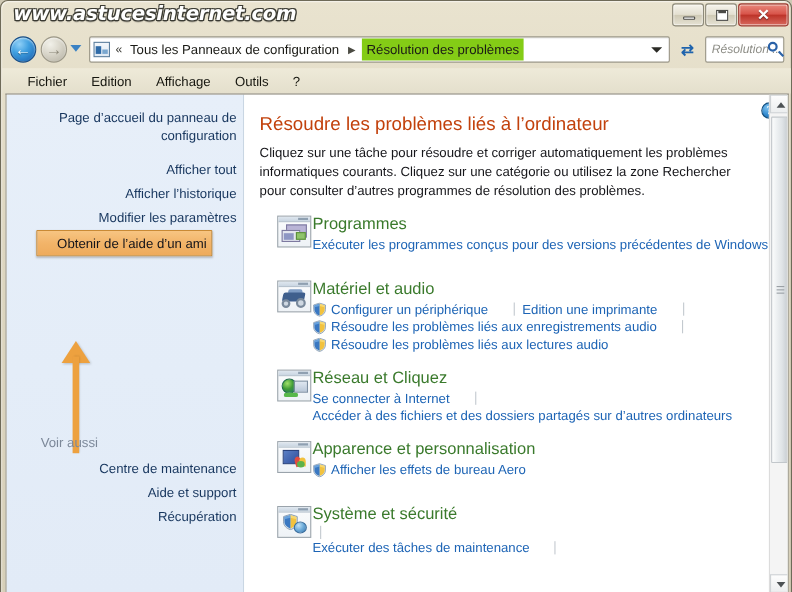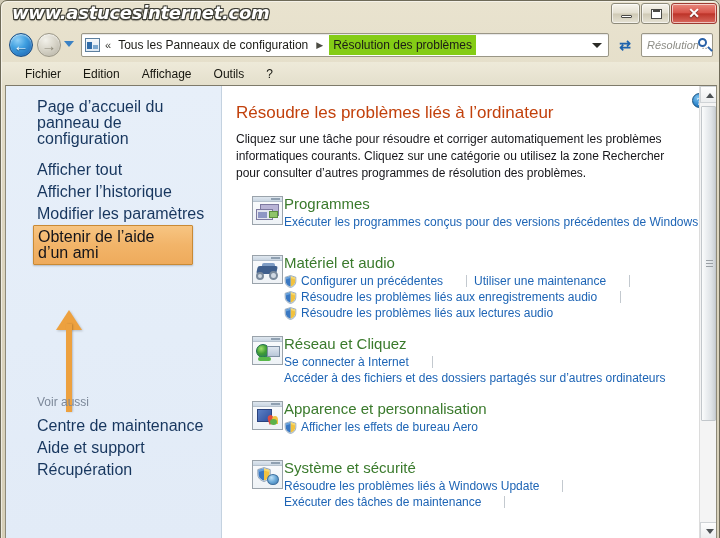--- a/index.html
+++ b/index.html
@@ -190,23 +190,24 @@
 
   
   #sidebar {
     width: 216px; flex:none; height:100%;
     background: linear-gradient(to bottom, #e7eff9 0%, #e4edf8 55%, #e2ebf7 100%);
     border-right:1px solid #c4d2e0;
     position:relative;
     padding-top:10px;
   }
   .side-link {
-    font-size:16px; color:#17365e; line-height:16px;
+    font-size:12px; color:#17365e; line-height:16px;
     padding:3px 6px 3px 31px; margin:0;
     cursor:default;
+    text-align:right;
   }
   .side-link.head { padding-bottom:2px; }
   .side-gap { height:10px; }
   .side-link.active {
     background: linear-gradient(to bottom, #f7c582 0%, #f2b469 50%, #eeab5c 100%);
     border:1px solid #c98a35;
     color:#14141a;
     margin:0 28px 0 27px;
     padding:3px 4px 3px 4px;
     border-radius:1px;
@@ -455,23 +456,23 @@
                 <div class="link-row">
                   <span class="shield">
                     <svg width="13" height="13" viewBox="0 0 14 15">
                       <path d="M7 0.6 L13.2 2.6 V7.4 C13.2 11 10.6 13.4 7 14.5 C3.4 13.4 0.8 11 0.8 7.4 V2.6 Z" fill="#d9e6f2" stroke="#7d92a8" stroke-width="0.8"></path>
                       <path d="M7 1.4 L12.4 3.1 V7.4 C12.4 9.3 11.2 11 9.6 12.2 L7 13.6 Z" fill="#f2c23e"></path>
                       <path d="M7 1.4 L1.6 3.1 V7.4 C1.6 9.3 2.8 11 4.4 12.2 L7 13.6 Z" fill="#3a78c2"></path>
                       <path d="M7 1.4 L12.4 3.1 V5.1 L7 3.6 Z" fill="#f7d870"></path>
                       <path d="M7 1.4 L1.6 3.1 V5.1 L7 3.6 Z" fill="#68a2dd"></path>
                     </svg>
                   </span>
-                  <span class="tlink">Configurer un précédentes</span>
+                  <span class="tlink">Configurer un périphérique</span>
                   <span class="sep"></span>
-                  <span class="tlink">Utiliser une maintenance</span>
+                  <span class="tlink">Edition une imprimante</span>
                   <span class="sep"></span>
                 </div>
                 <div class="link-row">
                   <span class="shield">
                     <svg width="13" height="13" viewBox="0 0 14 15">
                       <path d="M7 0.6 L13.2 2.6 V7.4 C13.2 11 10.6 13.4 7 14.5 C3.4 13.4 0.8 11 0.8 7.4 V2.6 Z" fill="#d9e6f2" stroke="#7d92a8" stroke-width="0.8"></path>
                       <path d="M7 1.4 L12.4 3.1 V7.4 C12.4 9.3 11.2 11 9.6 12.2 L7 13.6 Z" fill="#f2c23e"></path>
                       <path d="M7 1.4 L1.6 3.1 V7.4 C1.6 9.3 2.8 11 4.4 12.2 L7 13.6 Z" fill="#3a78c2"></path>
                       <path d="M7 1.4 L12.4 3.1 V5.1 L7 3.6 Z" fill="#f7d870"></path>
                       <path d="M7 1.4 L1.6 3.1 V5.1 L7 3.6 Z" fill="#68a2dd"></path>
@@ -541,21 +542,20 @@
                   <path d="M7 0.6 L13.2 2.6 V7.4 C13.2 11 10.6 13.4 7 14.5 C3.4 13.4 0.8 11 0.8 7.4 V2.6 Z" fill="#d9e6f2" stroke="#7d92a8" stroke-width="0.8"></path>
                   <path d="M7 1.4 L12.4 3.1 V7.4 C12.4 9.3 11.2 11 9.6 12.2 L7 13.6 Z" fill="#f2c23e"></path>
                   <path d="M7 1.4 L1.6 3.1 V7.4 C1.6 9.3 2.8 11 4.4 12.2 L7 13.6 Z" fill="#3a78c2"></path>
                   <path d="M7 1.4 L12.4 3.1 V5.1 L7 3.6 Z" fill="#f7d870"></path>
                   <path d="M7 1.4 L1.6 3.1 V5.1 L7 3.6 Z" fill="#68a2dd"></path>
                 </svg></span>
               <span class="gl"></span>
             </div>
             <div class="cat-body"><div class="cat-title">Système et sécurité</div><div class="cat-links">
                 <div class="link-row">
-                  <span class="tlink">Résoudre les problèmes liés à Windows Update</span>
                   <span class="sep"></span>
                 </div>
                 <div class="link-row">
                   <span class="tlink">Exécuter des tâches de maintenance</span>
                   <span class="sep"></span>
                 </div>
               </div></div>
           </div>
         </div>
 

